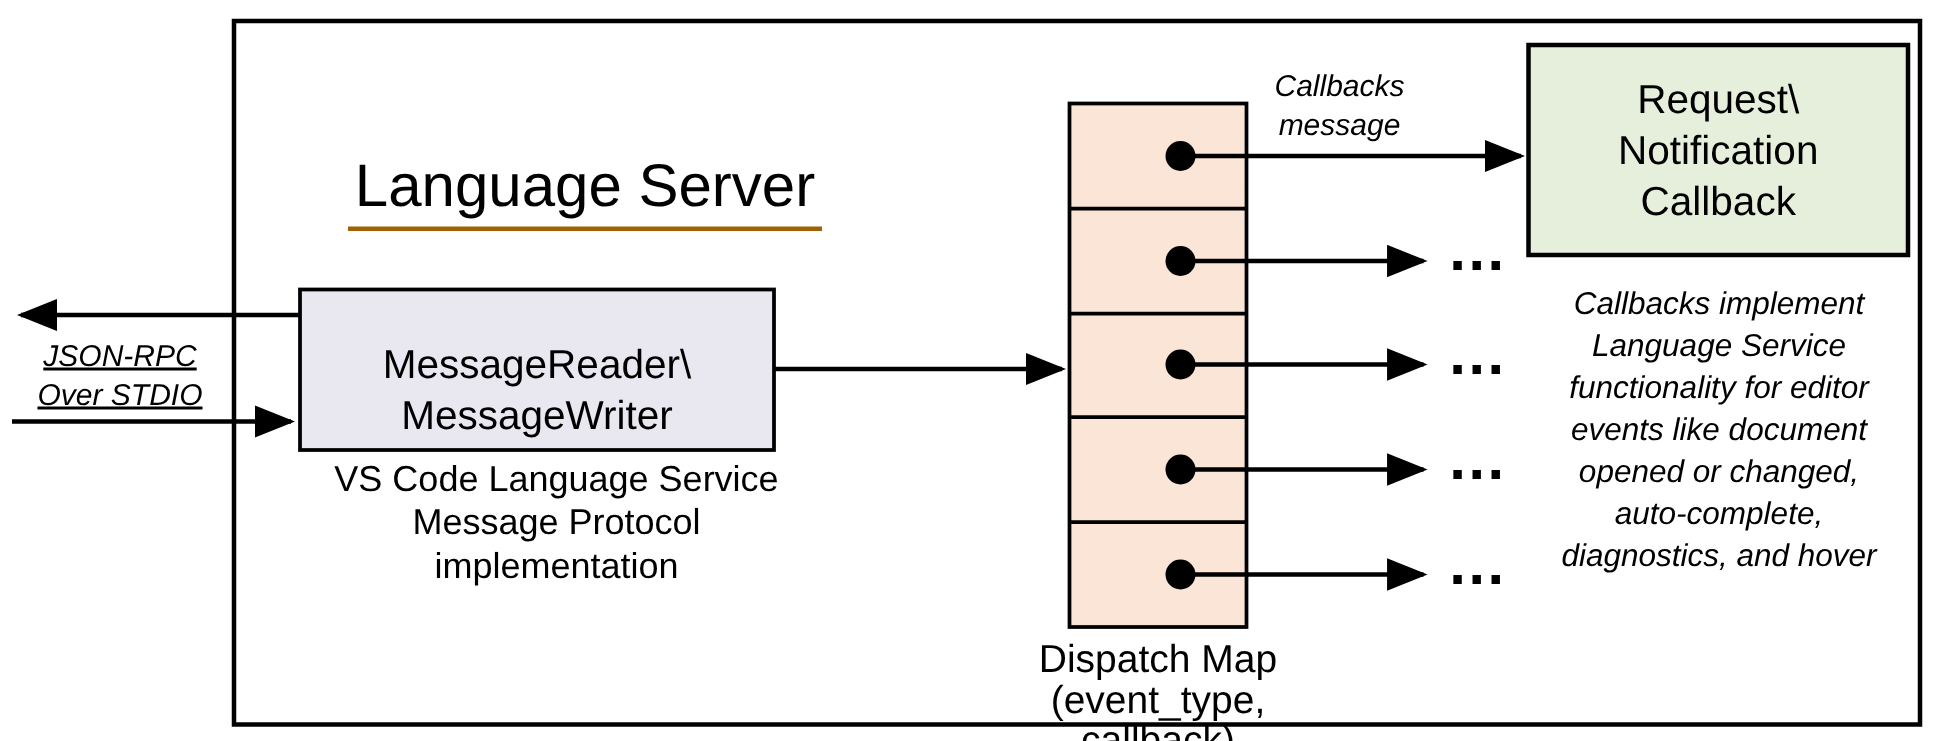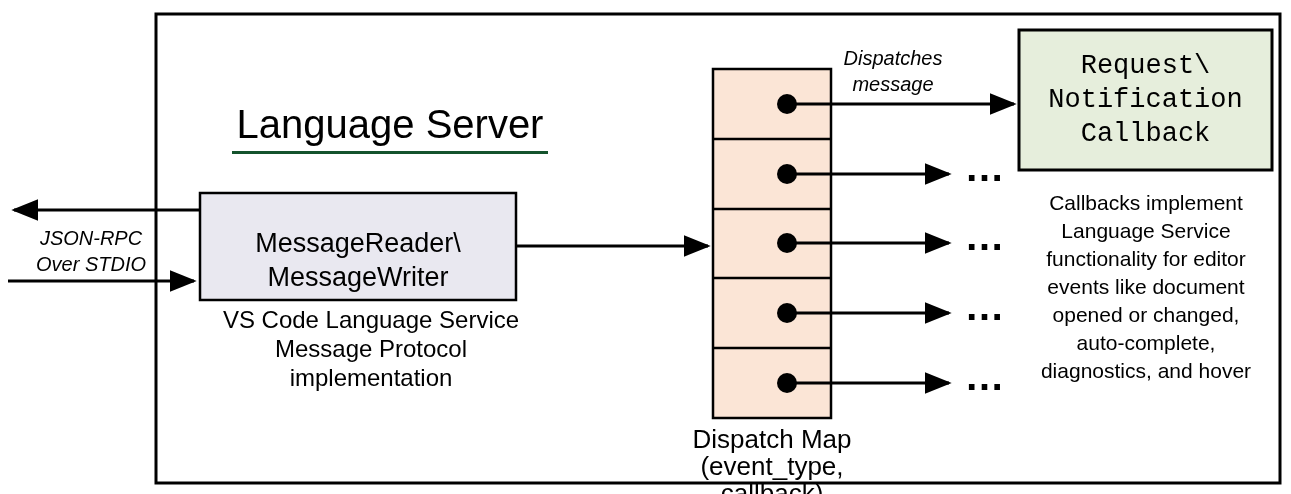--- a/index.html
+++ b/index.html
@@ -22,37 +22,37 @@
     text-align: center;
     white-space: pre-line;
     color: #000;
   }
   .title {
     left: 180px; top: 52px; width: 420px;
     font-size: 40px; line-height: 48px;
   }
   .title .underline {
     display: inline-block;
-    border-bottom: 3px solid #14532d;
+    border-bottom: 3px solid #a16207;
     padding: 0 5px 3px 5px;
   }
   .box-label {
     display: flex; align-items: center; justify-content: center;
     font-size: 27px; line-height: 34px;
   }
   .msg-label   { left: 200px; top: 193px; width: 316px; height: 133px; }
-  .cb-label    { left: 1019px; top: 30px; width: 253px; height: 140px; font-family: Liberation Mono, monospace; }
+  .cb-label    { left: 1019px; top: 30px; width: 253px; height: 140px; }
   .msg-caption { left: 191px; top: 305px; width: 360px; font-size: 24px; line-height: 29px; }
   .italic-lbl  { font-style: italic; font-size: 20px; line-height: 26px; }
-  .stdio-lbl   { left: 15px;  top: 225px; width: 152px; }
+  .stdio-lbl   { left: 4px;  top: 225px; width: 152px; text-decoration: underline; }
   .lookup-lbl  { left: 512px; top: 159px; width: 186px; }
   .disp-lbl    { left: 826px; top: 45px;  width: 134px; }
   .note {
     left: 1008px; top: 189px; width: 276px;
-    font-size: 21px; line-height: 28px;
+    font-size: 21px; line-height: 28px; font-style: italic;
   }
   .map-caption {
     left: 652px; top: 426px; width: 240px;
     font-size: 26px; line-height: 27px;
   }
   .ellipsis {
     position: absolute;
     left: 959px; width: 52px;
     font-size: 40px; font-weight: bold;
     line-height: 40px; letter-spacing: 1px;
@@ -111,21 +111,21 @@
 
   <div class="lbl box-label msg-label">MessageReader\
 MessageWriter</div>
   <div class="lbl msg-caption">VS Code Language Service
 Message Protocol implementation</div>
 
   <div class="lbl italic-lbl stdio-lbl">JSON-RPC
 Over STDIO</div>
 
 
-  <div class="lbl italic-lbl disp-lbl">Dispatches
+  <div class="lbl italic-lbl disp-lbl">Callbacks
 message</div>
 
   <div class="lbl box-label cb-label">Request\
 Notification
 Callback</div>
 
   <div class="lbl note">Callbacks implement
 Language Service
 functionality for editor
 events like document

